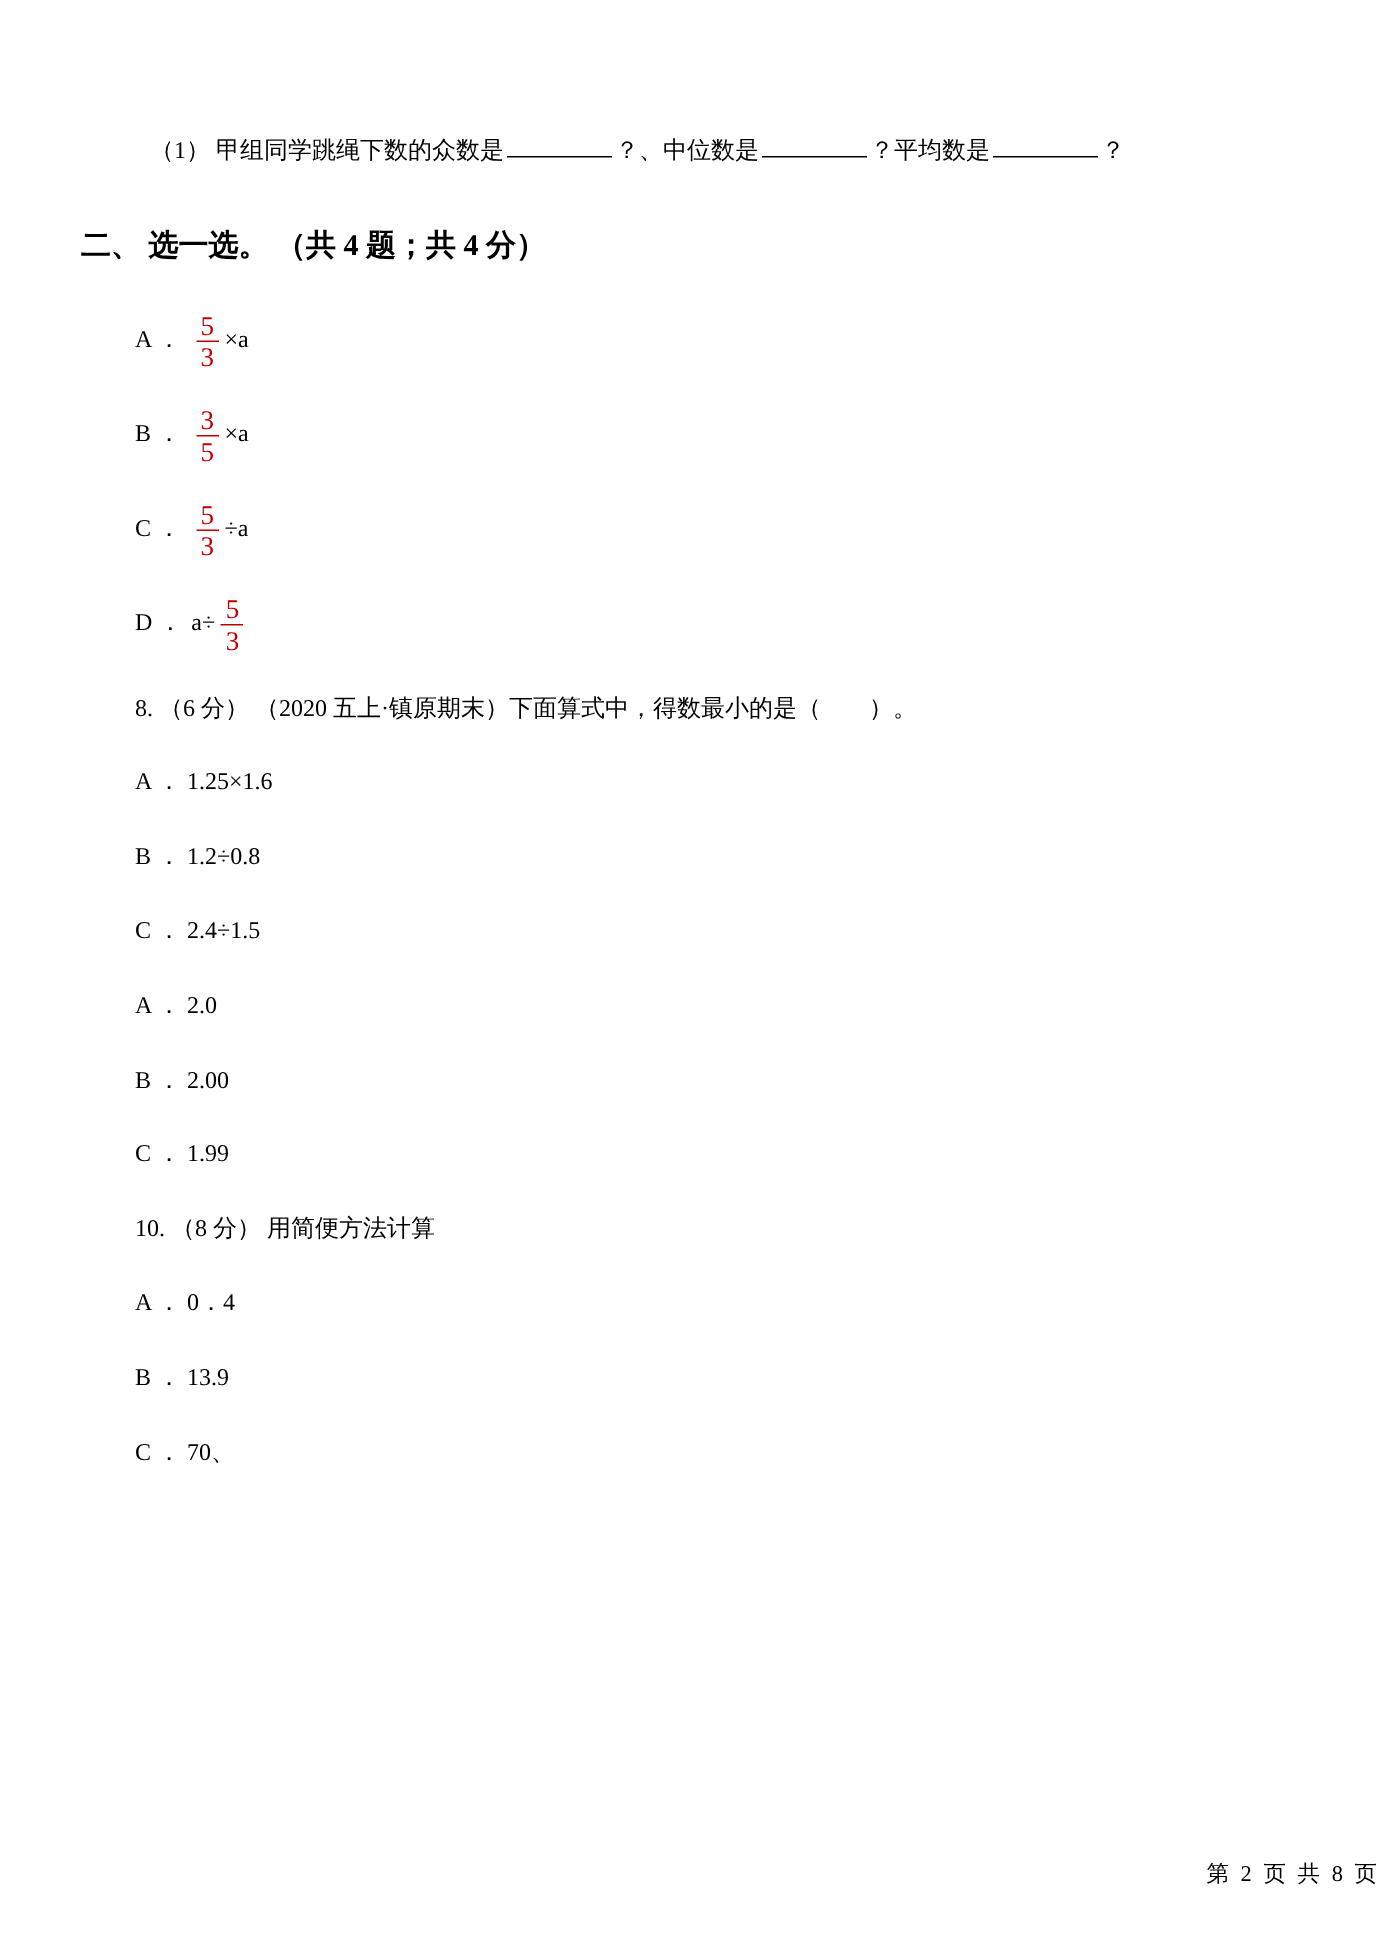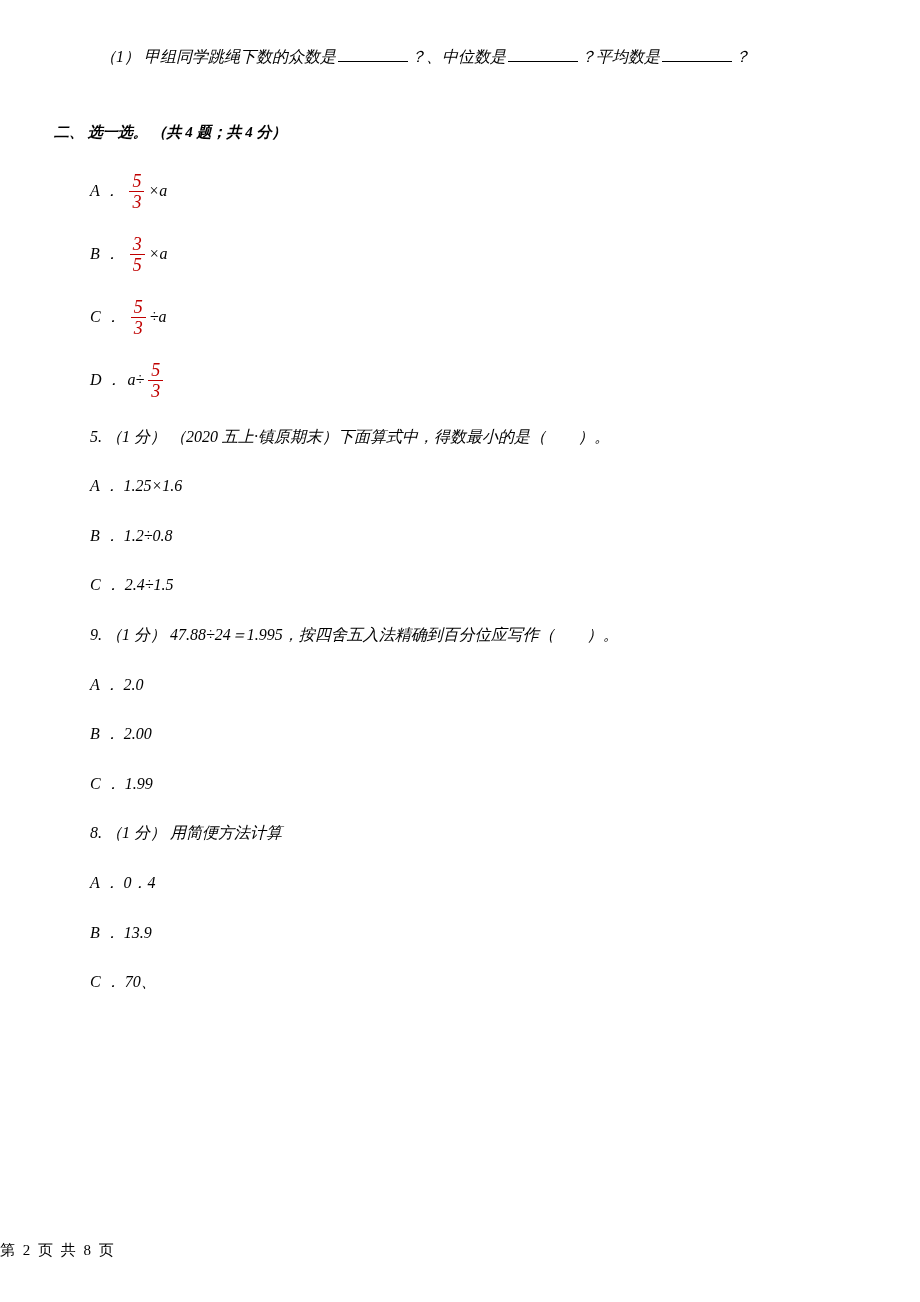--- a/index.html
+++ b/index.html
@@ -7,40 +7,39 @@
       width: 920px;
       height: 1302px;
       background: #fff;
       font-family: "SimSun", "宋体", serif;
       color: #000;
       font-size: 16px;
       line-height: 1.6;
       position: relative;
     }
     .content {
-      padding: 44px 90px 0 90px;
-      font-style: italic;
+      padding: 88px 90px 0 90px;
     }
     .sub-q {
       margin-bottom: 28px;
       margin-left: 10px;
       font-size: 16px;
     }
     .blank {
       display: inline-block;
       border-bottom: 1px solid #000;
       width: 70px;
       height: 1em;
       vertical-align: baseline;
       margin: 0 2px;
     }
     .section-h {
       font-weight: bold;
-      font-size: 15px;
-      margin-top: 50px;
+      font-size: 20px;
+      margin-top: 34px;
       margin-bottom: 28px;
       margin-left: -36px;
     }
     .q {
       margin-bottom: 24px;
       font-size: 16px;
     }
     .opt {
       margin-bottom: 24px;
       font-size: 16px;
@@ -60,21 +59,21 @@
       font-size: 18px;
       line-height: 1;
       margin: 0 4px;
     }
     .frac .num { padding: 0 3px 1px 3px; }
     .frac .den { border-top: 1.5px solid #c00000; padding: 1px 3px 0 3px; }
     .footer {
       position: absolute;
       bottom: 40px;
       width: 100%;
-      text-align: left;
+      text-align: right;
       font-size: 15px;
       letter-spacing: 2px;
     }
   </style>
 </head>
 <body>
 
 <div class="content">
 
   <div class="sub-q">
@@ -114,30 +113,29 @@
 
   <div class="opt">
     <span class="opt-label">D ．</span>
     <span>a÷ </span>
     <span class="frac">
       <span class="num">5</span>
       <span class="den">3</span>
     </span>
   </div>
 
-  <div class="q">5. （1 分） （2020 五上·镇原期末）下面算式中，得数最小的是（　　）。</div>
+  <div class="q">8. （6 分） （2020 五上·镇原期末）下面算式中，得数最小的是（　　）。</div>
   <div class="opt">A ． 1.25×1.6</div>
   <div class="opt">B ． 1.2÷0.8</div>
   <div class="opt">C ． 2.4÷1.5</div>
 
-  <div class="q">9. （1 分）  47.88÷24＝1.995，按四舍五入法精确到百分位应写作（　　）。</div>
   <div class="opt">A ． 2.0</div>
   <div class="opt">B ． 2.00</div>
   <div class="opt">C ． 1.99</div>
 
-  <div class="q">8. （1 分）  用简便方法计算</div>
+  <div class="q">10. （8 分）  用简便方法计算</div>
   <div class="opt">A ． 0．4</div>
   <div class="opt">B ． 13.9</div>
   <div class="opt">C ． 70、</div>
 
 </div>
 
 <div class="footer">第 2 页 共 8 页</div>
 
 </body></html>

